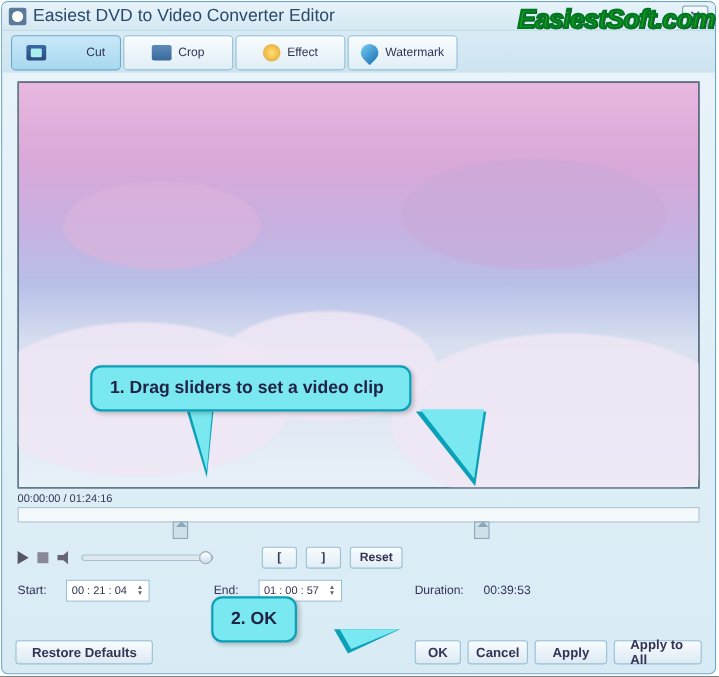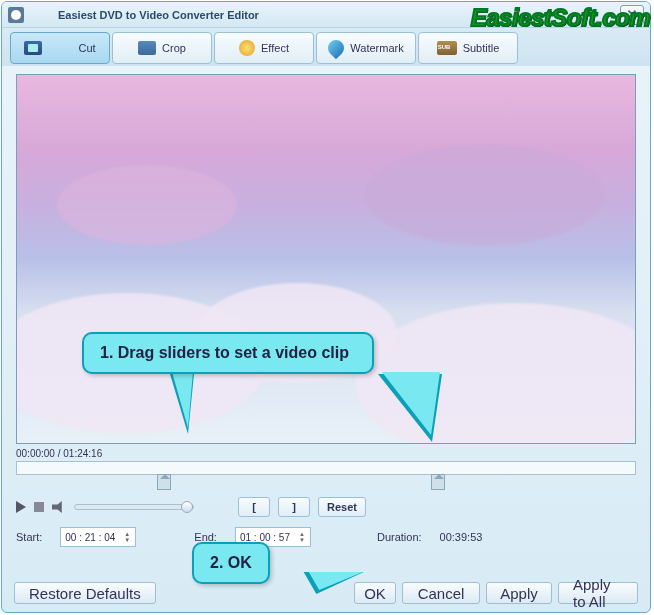--- a/index.html
+++ b/index.html
@@ -12,21 +12,21 @@
     position: relative; overflow: hidden;
   }
   
   .titlebar {
     height: 26px; display: flex; align-items: center;
     padding: 0 6px; background: linear-gradient(#e8f3fa, #d4e8f3);
     border-bottom: 1px solid #b8d5e5;
   }
   .app-icon { width: 16px; height: 16px; margin-right: 6px; background:#5a7a9a; border-radius:2px; position:relative; }
   .app-icon::after{content:"";position:absolute;inset:3px;background:#fff;border-radius:50%;}
-  .title { font-size: 11px; font-weight: bold; color: #2a4a6a; flex:1;margin-left:28px; }
+  .title { font-size: 16px; font-weight: normal; color: #2a4a6a; flex:1; }
   .close-btn { width: 24px; height: 20px; border:1px solid #7aa0b8; border-radius:3px;
     background: linear-gradient(#f5fafd,#d8e8f2); display:flex;align-items:center;justify-content:center;
     font-size:13px; color:#4a6a8a; cursor:pointer; font-weight:bold;}
   
   .tabs {
     height: 38px; display: flex; gap: 2px; padding: 4px 8px 0 8px;
     background: linear-gradient(#d8ebf5,#cde4f0);
   }
   .tab {
     width: 100px; height: 32px; border:1px solid #9ac0d5; border-radius:4px;
@@ -86,22 +86,22 @@
   .time-input{width:76px;height:20px;border:1px solid #9ac0d5;background:#fff;font-size:10px;padding:0 4px;display:flex;align-items:center;justify-content:space-between;}
   .spin{display:flex;flex-direction:column;gap:0;}
   .spin span{width:8px;height:6px;font-size:6px;line-height:6px;text-align:center;color:#667;cursor:pointer;}
   .lbl{display:inline-block;}
   
   .footer {
     position:absolute; bottom:8px; left:0; right:0; padding:0 12px;
     display:flex; align-items:center; gap:6px;
   }
   .footer-btn{height:22px;padding:0 14px;border:1px solid #9ac0d5;border-radius:3px;
-    background:linear-gradient(#f8fcfe,#dceaf3);font-size:15px;color:#335;cursor:pointer;
-    display:flex;align-items:center;justify-content:center;}
+    background:linear-gradient(#f8fcfe,#dceaf3);font-size:12px;color:#335;cursor:pointer;
+    display:flex;align-items:center;justify-content:center;font-weight:bold;}
   .spacer{flex:1;}
   
   .callout {
     position:absolute; background:#7ae8f0; border:2px solid #0aa0b8; border-radius:10px;
     padding:10px 16px; font-size:16px; font-weight:bold; color:#224;
     box-shadow: 2px 2px 4px rgba(0,0,0,0.2);
   }
   .co1{left:82px;top:332px;width:292px;}
   .co2{left:192px;top:542px;}
   .tail{position:absolute;width:0;height:0;}
@@ -137,24 +137,20 @@
       <span>Crop</span>
     </div>
     <div class="tab">
       <span class="tab-icon ico-effect"></span>
       <span>Effect</span>
     </div>
     <div class="tab">
       <span class="tab-icon ico-water"></span>
       <span>Watermark</span>
     </div>
-    <div class="tab">
-      <span class="tab-icon ico-sub"></span>
-      <span>Subtitle</span>
-    </div>
   </div>
 
   <div class="preview-wrap">
     <div class="sky">
       <div class="cloud c4"></div>
         <div class="cloud c5"></div>
       <div class="cloud c1"></div>
         <div class="cloud c2"></div>
         <div class="cloud c3"></div>
     </div>
@@ -202,21 +198,21 @@
         </span>
     </div>
     <span class="lbl" style="margin-left:48px">Duration:</span>
     <span>00:39:53</span>
   </div>
 
   <div class="footer">
     <div class="footer-btn">Restore Defaults</div>
     <div class="spacer"></div>
     <div class="footer-btn" style="width:42px">OK</div>
-    <div class="footer-btn" style="width:78px">Cancel</div>
+    <div class="footer-btn" style="width:55px">Cancel</div>
     <div class="footer-btn" style="width:66px">Apply</div>
     <div class="footer-btn" style="width:80px">Apply to All</div>
   </div>
 
 </div>
 
 <div class="tail t1a"></div>
 <div class="tail t1a2"></div>
 <div class="tail t1b"></div>
 <div class="tail t1b2"></div>

